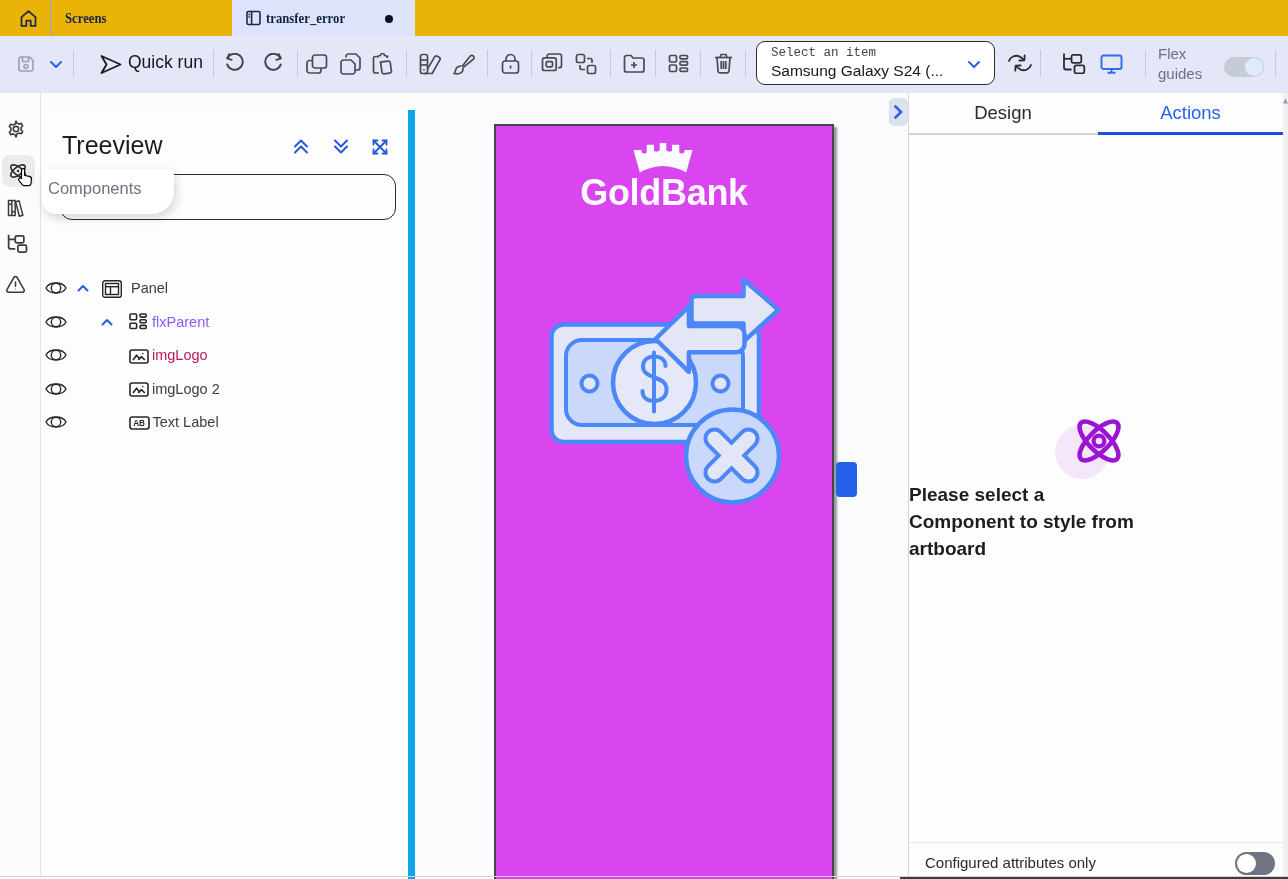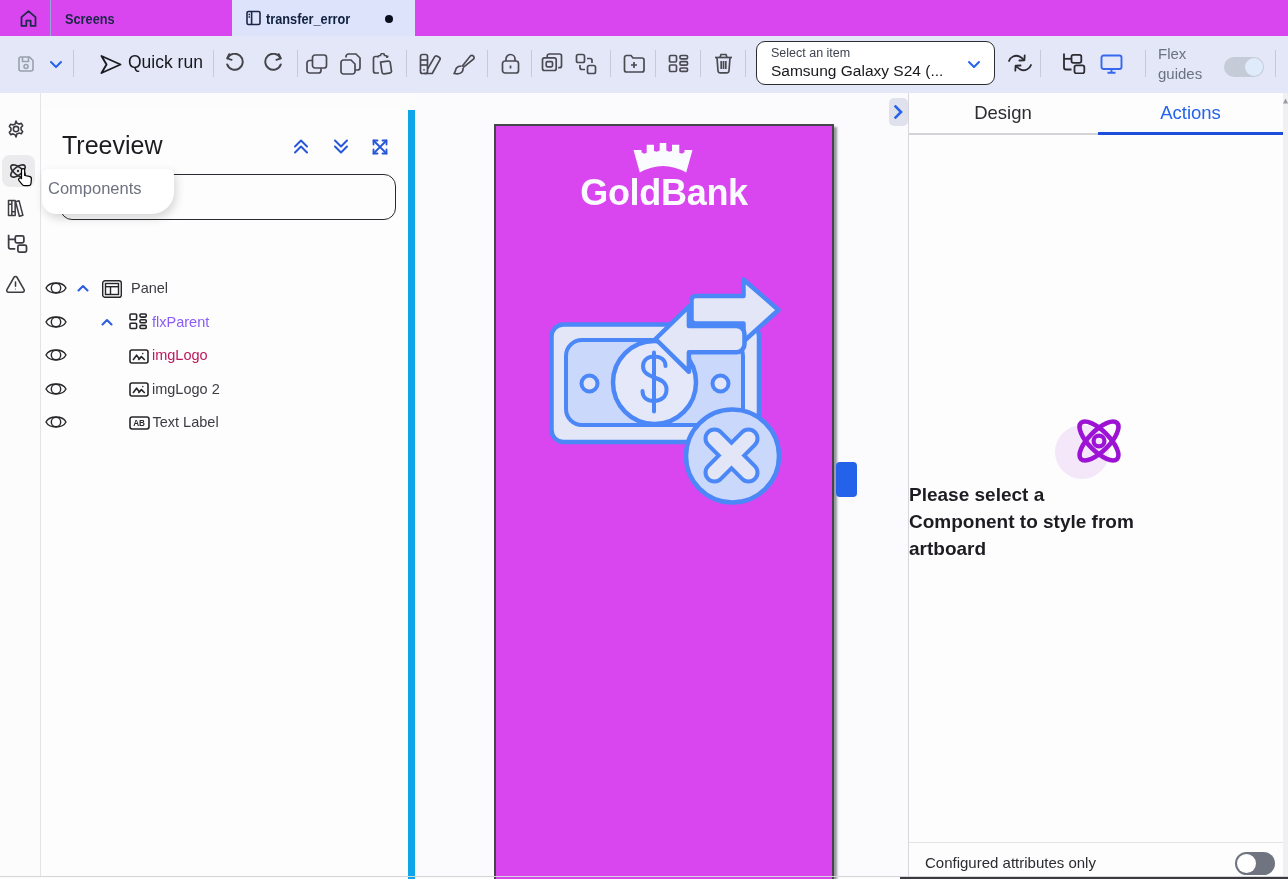--- a/index.html
+++ b/index.html
@@ -5,21 +5,21 @@
   * { margin:0; padding:0; box-sizing:border-box; }
   html,body { width:1288px; height:879px; overflow:hidden; }
   body { font-family:"Liberation Sans", sans-serif; position:relative; background:#fcfcfd; }
   .abs { position:absolute; }
   svg { display:block; }
   .sep { top:14px; width:1px; height:27px; background:#c5cadb; }
 </style>
 </head>
 <body>
 
-<div class="abs" id="tabbar" style="left:0;top:0;width:1288px;height:36px;background:#d946ef;">
+<div class="abs" id="tabbar" style="left:0;top:0;width:1288px;height:36px;background:#eab308;font-family:Liberation Serif, serif;">
   <div class="abs" style="left:50px;top:0;width:1px;height:36px;background:#96a5d6;"></div>
   <svg class="abs" style="left:18px;top:8px" width="21" height="21" viewBox="0 0 24 24" fill="none" stroke="#1e2a4a" stroke-width="2">
       <path d="M4 10.5 L12 3.5 L20 10.5 V20.5 H14.5 V14.5 H9.5 V20.5 H4 Z" stroke-linejoin="round"></path>
     </svg>
   <div class="abs" style="left:65px;top:9.5px;font-size:15px;font-weight:bold;color:#1b2747;transform:scaleX(0.85);transform-origin:0 0;">Screens</div>
   <div class="abs" style="left:232px;top:0;width:183px;height:36px;background:#dce3fa;"></div>
   <svg class="abs" style="left:246px;top:10px" width="15" height="16" viewBox="0 0 15 16" fill="none" stroke="#1b2747" stroke-width="1.6">
       <rect x="1" y="1.5" width="13" height="13" rx="1.5"></rect>
       <line x1="5.6" y1="1.5" x2="5.6" y2="14.5"></line>
       <line x1="2.5" y1="4.5" x2="4" y2="4.5"></line>
@@ -134,21 +134,21 @@
   <svg class="abs" style="left:714px;top:17px" width="19" height="21" viewBox="0 0 19 21" fill="none" stroke="#4a4a52" stroke-width="1.7">
       <path d="M1 4.5 H18"></path>
       <path d="M6 4.5 L7 1.5 H12 L13 4.5"></path>
       <path d="M3 4.5 L4 18 a2 2 0 0 0 2 1.8 h7 a2 2 0 0 0 2 -1.8 L16 4.5"></path>
       <line x1="7.2" y1="8" x2="7.2" y2="16"></line>
       <line x1="9.5" y1="8" x2="9.5" y2="16"></line>
       <line x1="11.8" y1="8" x2="11.8" y2="16"></line>
     </svg>
 
   <div class="abs" style="left:756px;top:5px;width:239px;height:44px;background:#ffffff;border:1.6px solid #2c2c30;border-radius:9px;">
-    <div class="abs" style="left:14px;top:4px;font-size:12.5px;color:#3f4450;">Select an item</div>
+    <div class="abs" style="left:14px;top:4px;font-size:12.5px;color:#3f4450;font-family:Liberation Mono, monospace;">Select an item</div>
     <div class="abs" style="left:14px;top:20px;font-size:15.5px;color:#17171c;">Samsung Galaxy S24 (...</div>
     <svg class="abs" style="left:210px;top:18px" width="14" height="9" viewBox="0 0 14 9" fill="none" stroke="#2563eb" stroke-width="2" stroke-linecap="round" stroke-linejoin="round">
         <path d="M2 2 L7 7 L12 2"></path>
       </svg>
   </div>
 
   <svg class="abs" style="left:1007px;top:17px" width="26" height="20" viewBox="0 0 26 20" fill="none" stroke="#2b2b30" stroke-width="1.8" stroke-linecap="round" stroke-linejoin="round">
       <path d="M2 8 C3.3 4 8.2 1.6 12.3 3.4 C14.1 4.2 15.6 5.5 17 6.9"></path>
       <path d="M17.7 2.3 L17.4 7.3 L12.4 7.5"></path>
       <path d="M24 12 C22.7 16 17.8 18.4 13.7 16.6 C11.9 15.8 10.4 14.5 9 13.1"></path>

